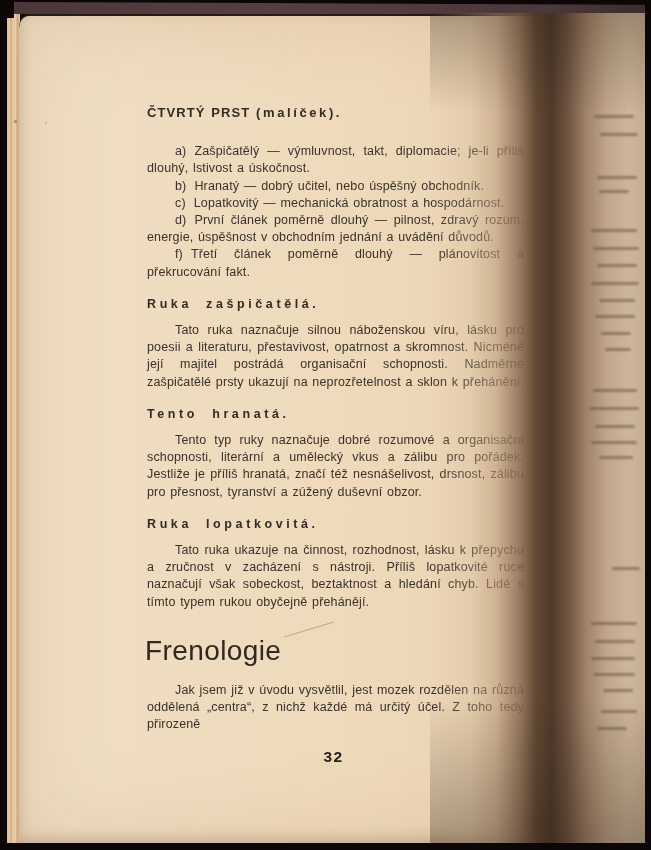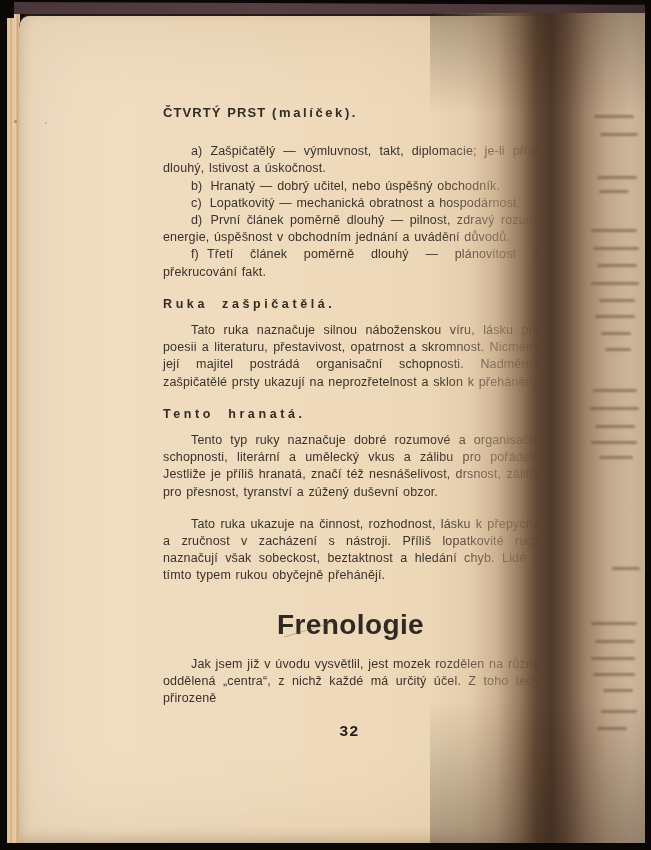--- a/index.html
+++ b/index.html
@@ -24,40 +24,40 @@
   }
   
   .page{
     position:absolute;left:19px;top:14px;right:5px;bottom:5px;
     background:linear-gradient(90deg,#f0dec4 0%,#eedaba 55%,#e9d3b2 75%,#e2cba9 100%);
     border-top:2px solid #281b12;
     border-top-left-radius:10px 14px;
     box-shadow:inset 0 0 90px rgba(150,105,60,0.17), inset 0 -6px 14px rgba(90,60,35,0.25);
   }
   .content{
-    position:absolute;left:144px;top:88px;width:377px;
+    position:absolute;left:128px;top:88px;width:377px;
     color:#39312a;font-size:12.5px;line-height:17.2px;
     letter-spacing:0.15px;word-spacing:1px;text-align:justify;
   }
   .sec-head{
     font-weight:700;font-size:13px;letter-spacing:1.1px;color:#332b25;margin:0;
   }
   .sec-head .paren{letter-spacing:2.6px;font-weight:700;}
   .finger-list{margin-top:22px;}
   .li{margin:0;text-indent:28px;}
   .li-label{padding-right:8px;}
   .subsection{margin-top:15px;}
   .subhead{
     font-weight:700;font-size:12.5px;letter-spacing:3.6px;word-spacing:7px;
     color:#332b25;margin:0 0 0 0;text-align:left;
   }
   .body-p{margin:9px 0 0 0;text-indent:28px;}
   .chapter-head{
-    margin:24px 0 0 -2px;font-weight:700;font-size:28px;line-height:32px;
-    letter-spacing:0.4px;color:#2f2823;text-align:center;
+    margin:24px 0 0 -2px;font-weight:400;font-size:28px;line-height:32px;
+    letter-spacing:0.4px;color:#2f2823;text-align:left;
   }
   .intro{margin-top:15px;}
   .page-num{
     margin:15px 0 0 -4px;font-weight:800;font-size:15.5px;letter-spacing:1.5px;
     color:#241f1b;text-align:center;
   }
   
   .scratch{
     position:absolute;left:283px;top:629px;width:52px;height:1px;
     background:rgba(125,95,60,0.4);transform:rotate(-17deg);
@@ -117,20 +117,21 @@
         <p class="subhead">Ruka zašpičatělá.</p>
         <p class="body-p">Tato ruka naznačuje silnou náboženskou víru, lásku pro poesii a literaturu, přestavivost, opatrnost a skromnost. Nicméně její majitel postrádá organisační schopnosti. Nadměrně zašpičatělé prsty ukazují na neprozřetelnost a sklon k přehánění.</p>
       </div>
 
       <div class="subsection">
         <p class="subhead">Tento hranatá.</p>
         <p class="body-p">Tento typ ruky naznačuje dobré rozumové a organisační schopnosti, literární a umělecký vkus a zálibu pro pořádek. Jestliže je příliš hranatá, značí též nesnášelivost, drsnost, zálibu pro přesnost, tyranství a zúžený duševní obzor.</p>
       </div>
 
       <div class="subsection">
+        <p class="subhead">Ruka lopatkovitá.</p>
         <p class="body-p">Tato ruka ukazuje na činnost, rozhodnost, lásku k přepychu a zručnost v zacházení s nástroji. Příliš lopatkovité ruce naznačují však sobeckost, beztaktnost a hledání chyb. Lidé s tímto typem rukou obyčejně přehánějí.</p>
       </div>
 
       <h1 class="chapter-head">Frenologie</h1>
 
       <p class="body-p intro">Jak jsem již v úvodu vysvětlil, jest mozek rozdělen na různá oddělená „centra“, z nichž každé má určitý účel. Z toho tedy přirozeně</p>
 
       <p class="page-num">32</p>
     </div>
   </div>

